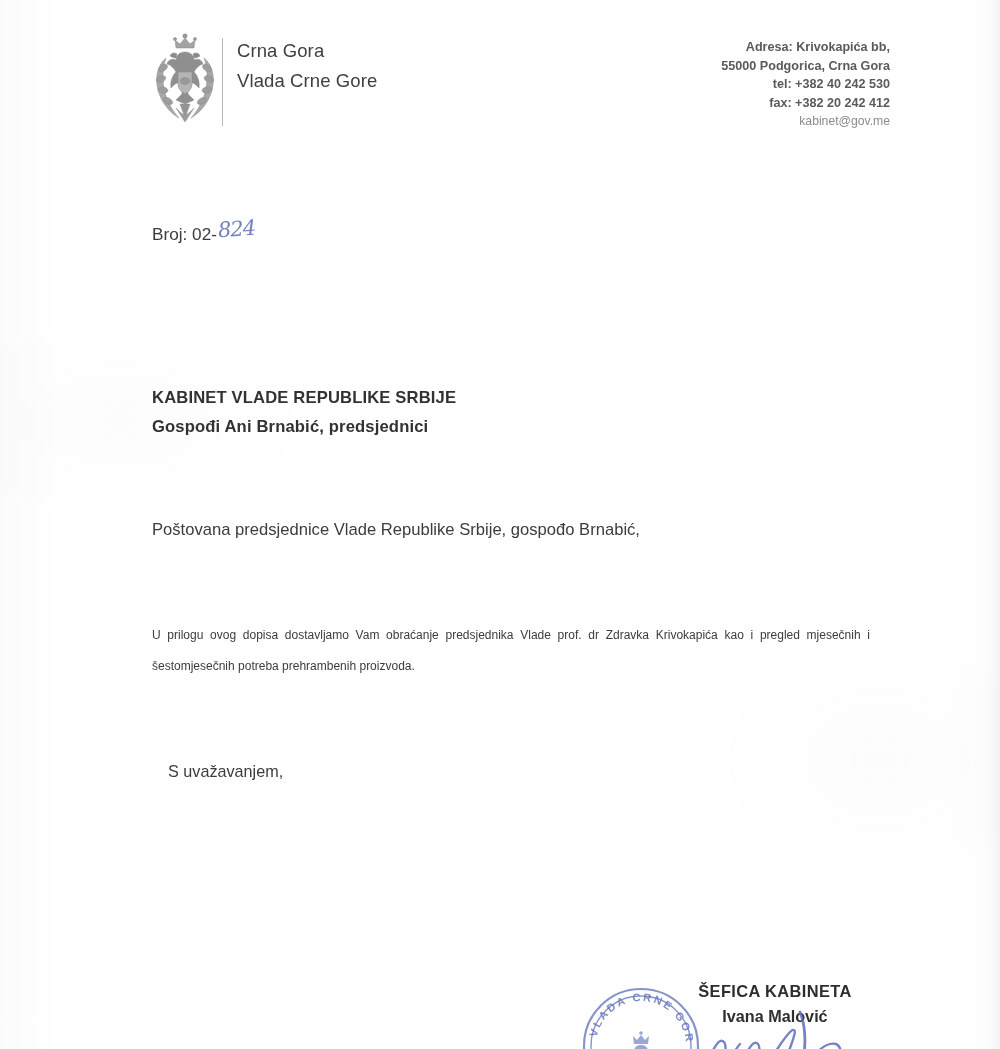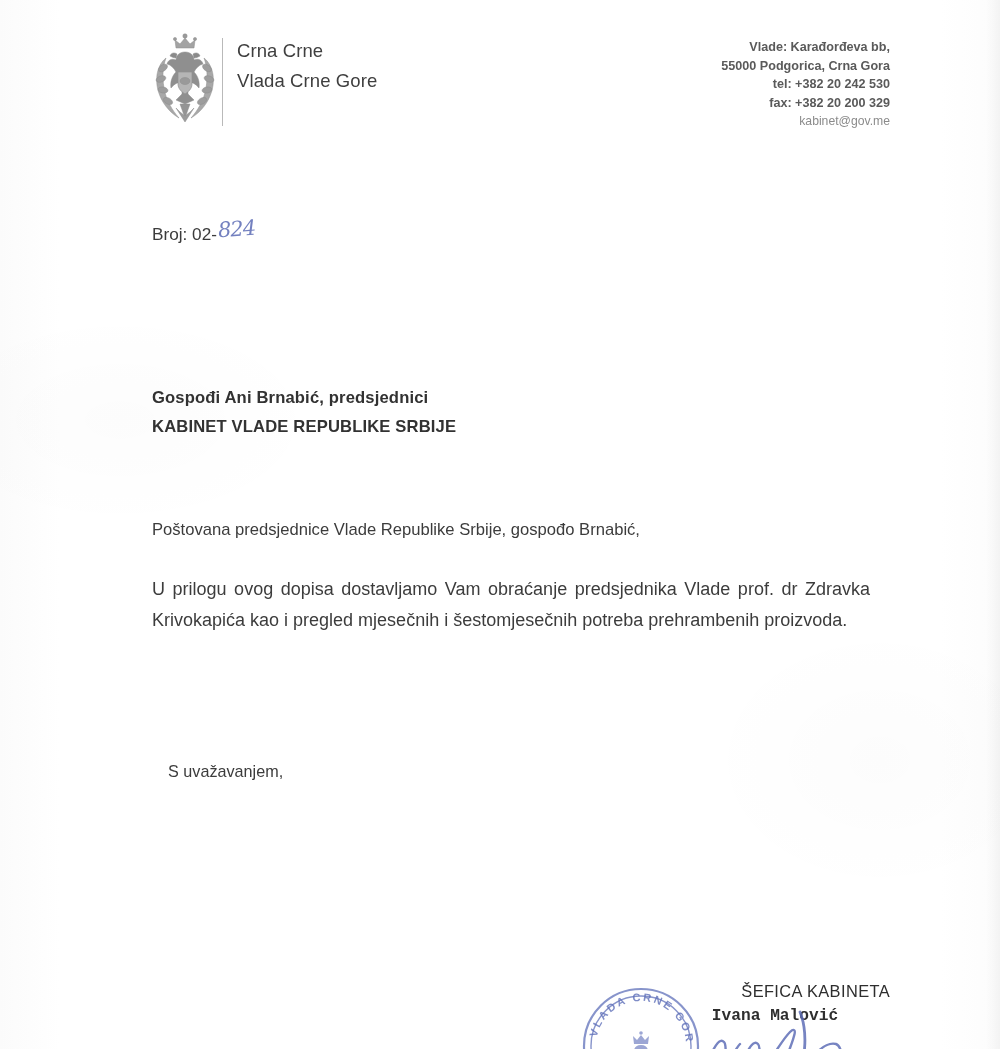--- a/index.html
+++ b/index.html
@@ -148,23 +148,23 @@
     top: 520px;
     font-size: 16.6px;
     color: #3c3c3c;
     white-space: nowrap;
     text-align: right;
   }
 
   .paragraph {
     position: absolute;
     left: 0;
-    top: 574px;
+    top: 620px;
     width: 718px;
-    font-size: 18px;
+    font-size: 12px;
     line-height: 31px;
     color: #3c3c3c;
     text-align: justify;
     text-justify: inter-word;
   }
 
   .closing {
     position: absolute;
     left: 16px;
     top: 762px;
@@ -176,33 +176,31 @@
   
   .signature-block {
     position: absolute;
     left: 660px;
     top: 982px;
     text-align: center;
     width: 230px;
   }
   .sig-title {
     font-size: 16.4px;
-    font-weight: normal;
+    font-weight: bold;
     color: #2e2e2e;
     letter-spacing: 0.4px;
     white-space: nowrap;
-    text-align: right;
   }
   .sig-name {
     font-size: 16.2px;
     font-weight: bold;
     color: #2e2e2e;
     margin-top: 6px;
     white-space: nowrap;
-    font-family: Liberation Mono, monospace;
   }
 
   .stamp {
     position: absolute;
     left: 578px;
     top: 983px;
     width: 126px;
     height: 126px;
     opacity: 0.88;
     pointer-events: none;
@@ -261,44 +259,44 @@
 
           <path d="M34 72 L39 86 L44 72 Z" fill="#949494"></path>
           <path d="M30 76 L39 90 L48 76 L44 80 L39 84 L34 80 Z" fill="#9b9b9b"></path>
         </g>
       </svg>
     </div>
 
     <div class="header-divider"></div>
 
     <div class="org-block">
-      <div class="org-line">Crna Crne</div>
+      <div class="org-line">Crna Gora</div>
       <div class="org-line">Vlada Crne Gore</div>
     </div>
 
     <div class="contact-block">
-      <div class="contact-line">Vlade: Karađorđeva bb,</div>
+      <div class="contact-line">Adresa: Krivokapića bb,</div>
       <div class="contact-line">55000 Podgorica, Crna Gora</div>
-      <div class="contact-line">tel: +382 20 242 530</div>
-      <div class="contact-line">fax: +382 20 200 329</div>
+      <div class="contact-line">tel: +382 40 242 530</div>
+      <div class="contact-line">fax: +382 20 242 412</div>
       <div class="contact-line email">kabinet@gov.me</div>
     </div>
   </div>
 
   <div class="doc-body">
 
     <div class="ref-block">
       <div class="ref-line">
         <span>Broj: 02-</span><span class="handwritten-number">824</span>
       </div>
     </div>
 
     <div class="addressee">
+      <div class="addressee-line">KABINET VLADE REPUBLIKE SRBIJE</div>
       <div class="addressee-line">Gospođi Ani Brnabić, predsjednici</div>
-      <div class="addressee-line">KABINET VLADE REPUBLIKE SRBIJE</div>
     </div>
 
     <div class="salutation">Poštovana predsjednice Vlade Republike Srbije, gospođo Brnabić,</div>
 
     <div class="paragraph">U prilogu ovog dopisa dostavljamo Vam obraćanje predsjednika Vlade prof. dr Zdravka Krivokapića kao i pregled mjesečnih i šestomjesečnih potreba prehrambenih proizvoda.</div>
 
     <div class="closing">S uvažavanjem,</div>
   </div>
 
   <div class="stamp">

